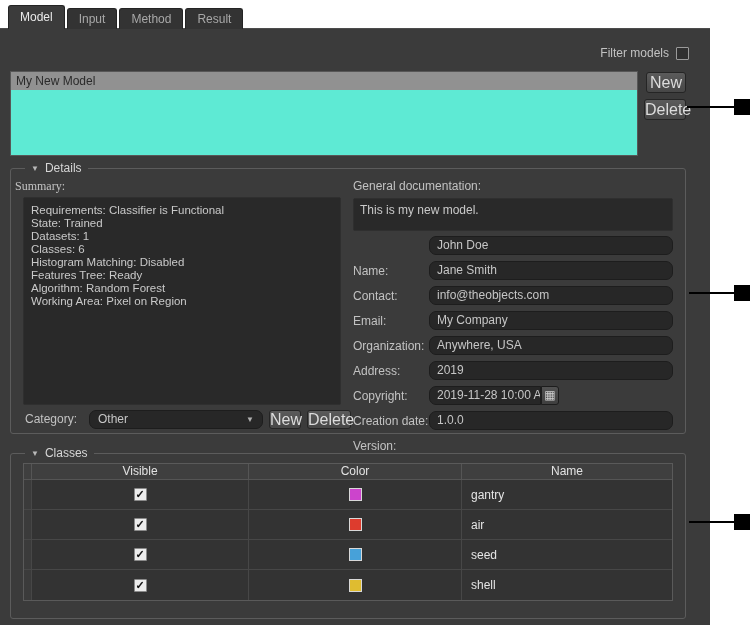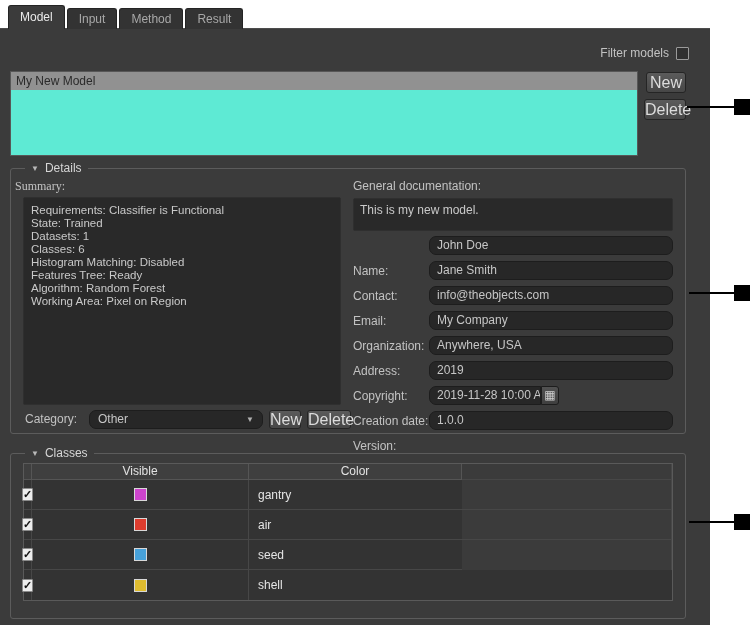--- a/index.html
+++ b/index.html
@@ -238,20 +238,21 @@
       <div class="group-title">
         <span class="tri">▼</span>
         <span>Classes</span>
       </div>
 
       <div class="cls-table">
 
         <div class="th"></div>
         <div class="th">Visible</div>
         <div class="th">Color</div>
+        <div class="th last-col">Name</div>
 
         <div class="td strip"></div>
         <div class="td">
           <div class="cbx">
               <span>✓</span>
             </div>
         </div>
         <div class="td">
           <div class="swatch" style="background-color: rgb(204, 68, 204);"></div>
         </div>

